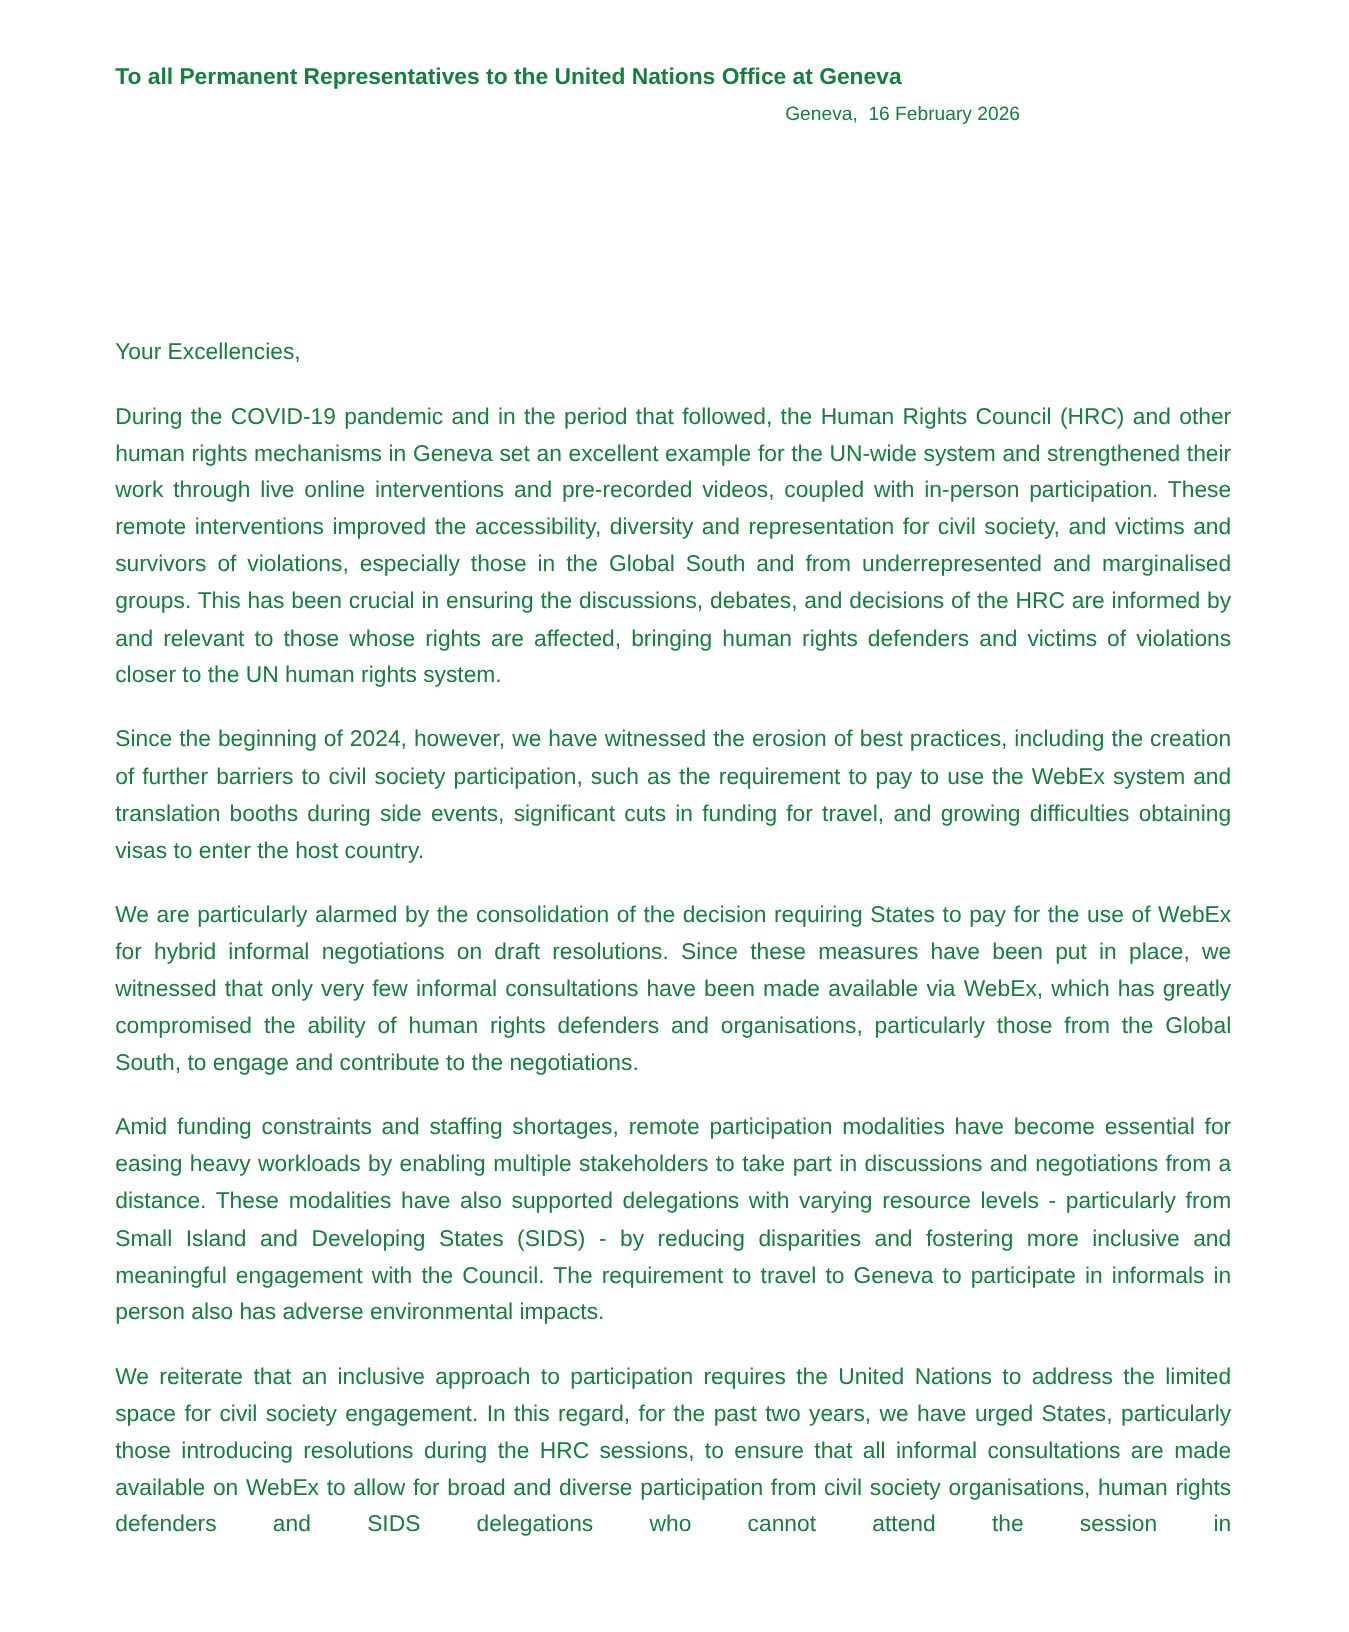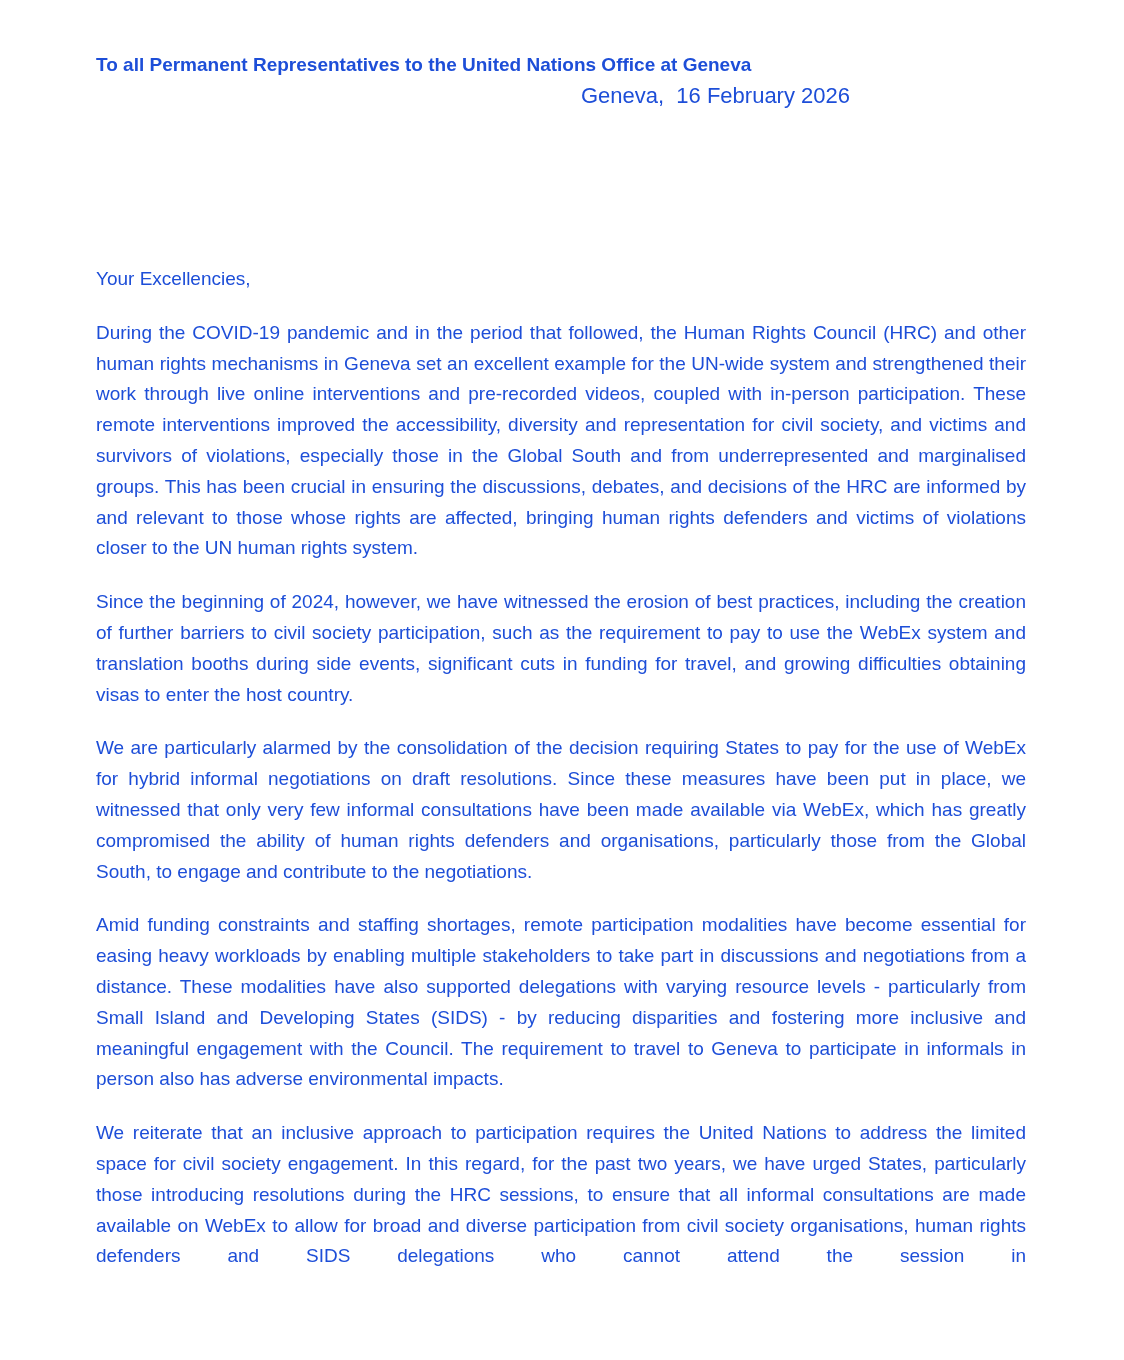--- a/index.html
+++ b/index.html
@@ -1,40 +1,40 @@
 <!DOCTYPE html>
 <html><head>
 <meta charset="utf-8">
 <style>
   html, body { margin: 0; padding: 0; background: #ffffff; }
   body { width: 1124px; height: 1360px; overflow: hidden; }
   .page {
     position: relative;
     width: 948px; height: 1360px;
     font-family: "Liberation Sans", "DejaVu Sans", sans-serif;
-    color: #1d4ed8;
+    color: #15803d;
     font-size: 19px;
     line-height: 30.8px;
   }
   .addressee {
     position: absolute; left: 96px; top: 50px; width: 930px;
     font-weight: bold; font-size: 19px;
   }
   .date {
     position: absolute; right: 98px; top: 81px;
-    text-align: right; font-size: 22px; white-space: pre;
+    text-align: right; font-size: 16px; white-space: pre;
   }
   .ref {
     position: absolute; left: 96px; top: 172px; width: 930px;
     font-weight: bold; text-align: justify; text-align-last: left;
   }
   .body-text {
     position: absolute; left: 96px; top: 264px; width: 930px;
   }
-  .salutation { margin: 0 0 23px 0; }
+  .salutation { margin: 15px 0 23px 0; }
   .para {
     margin: 0 0 23px 0;
     text-align: justify;
   }
   .para.last { text-align-last: justify; }
   .para b { font-weight: normal; }
 </style>
 </head>
 <body>
 

